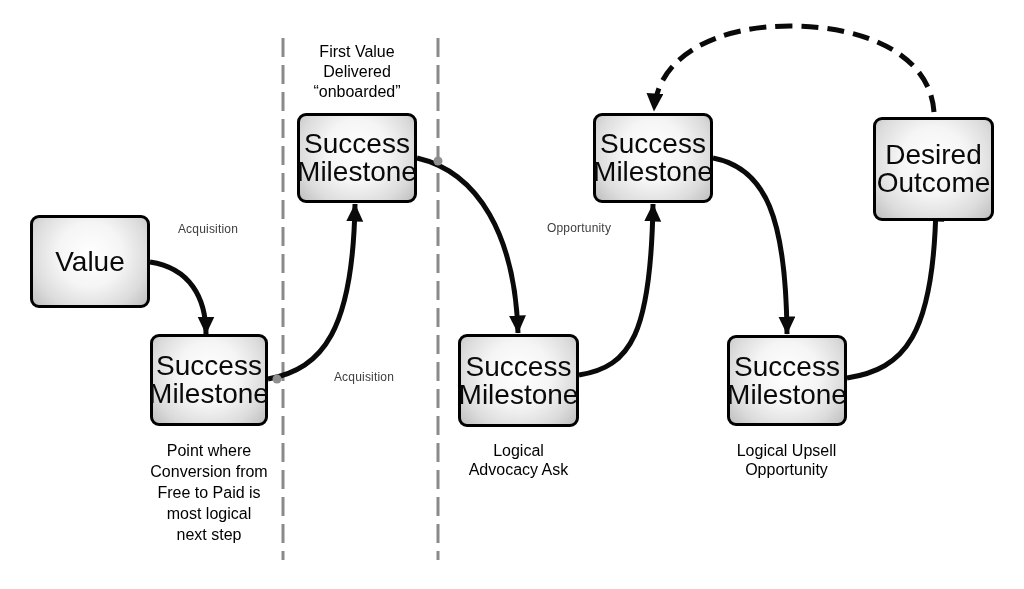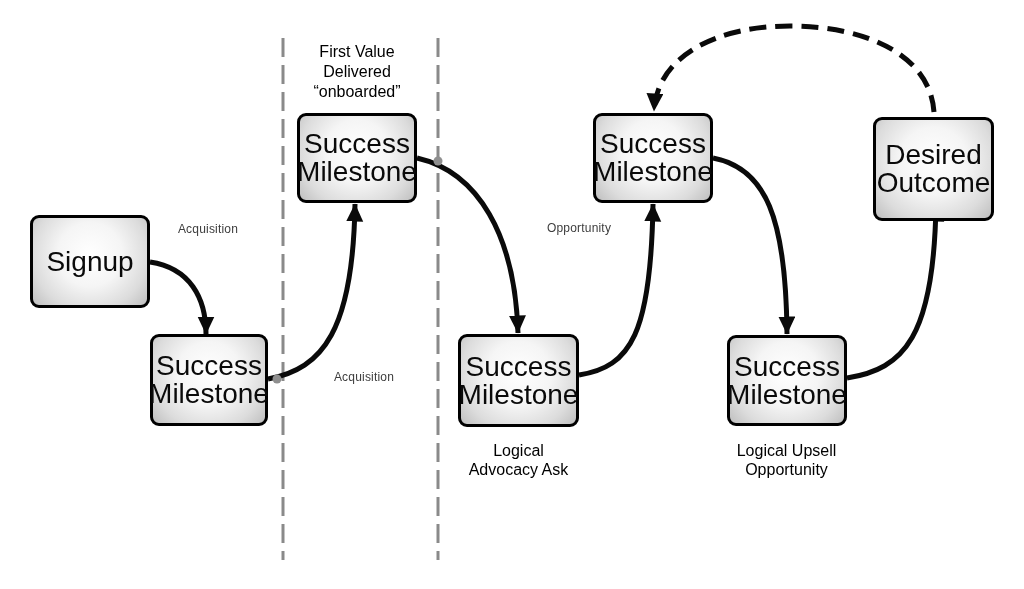--- a/index.html
+++ b/index.html
@@ -48,21 +48,21 @@
     <path d="M417,158 C478,172 515,235 518,333" fill="none" stroke="#0a0a0a" stroke-width="5" marker-end="url(#ah)"></path>
     <path d="M579,375 C631,367 651,333 653,204" fill="none" stroke="#0a0a0a" stroke-width="5" marker-end="url(#ah)"></path>
     <path d="M713,158 C766,168 786,218 787,334" fill="none" stroke="#0a0a0a" stroke-width="5" marker-end="url(#ah)"></path>
     <path d="M847,378 C904,369 934,337 936,204" fill="none" stroke="#0a0a0a" stroke-width="5" marker-end="url(#ah)"></path>
 
     <circle cx="277" cy="379" r="4.5" fill="#8f8f8f"></circle>
     <circle cx="438" cy="161" r="4.5" fill="#8f8f8f"></circle>
   </svg>
 
   <div class="node" style="left:30px;top:215px;width:120px;height:93px">
-    <span class="node-label">Signup</span>
+    <span class="node-label">Value</span>
   </div>
 
   <div class="node" style="left:150px;top:334px;width:118px;height:92px">
     <span class="node-label">Success
 Milestone</span>
   </div>
 
   <div class="node" style="left:297px;top:113px;width:120px;height:90px">
     <span class="node-label">Success
 Milestone</span>
@@ -84,20 +84,25 @@
   </div>
 
   <div class="node" style="left:873px;top:117px;width:121px;height:104px">
     <span class="node-label">Desired
 Outcome</span>
   </div>
 
   <div class="caption" style="left:277px;top:42px;width:160px">First Value
 Delivered
 “onboarded”</div>
+  <div class="caption" style="left:128px;top:440px;width:162px;line-height:21px">Point where
+Conversion from
+Free to Paid is
+most logical
+next step</div>
   <div class="caption" style="left:706px;top:441px;width:161px;line-height:19px">Logical Upsell
 Opportunity</div>
   <div class="caption" style="left:438px;top:441px;width:161px;line-height:19px">Logical
 Advocacy Ask</div>
 
   <div class="stage-label" style="left:158px;top:222px;width:100px">Acquisition</div>
   <div class="stage-label" style="left:314px;top:370px;width:100px">Acquisition</div>
   <div class="stage-label" style="left:529px;top:221px;width:100px">Opportunity</div>
 
 </div>

